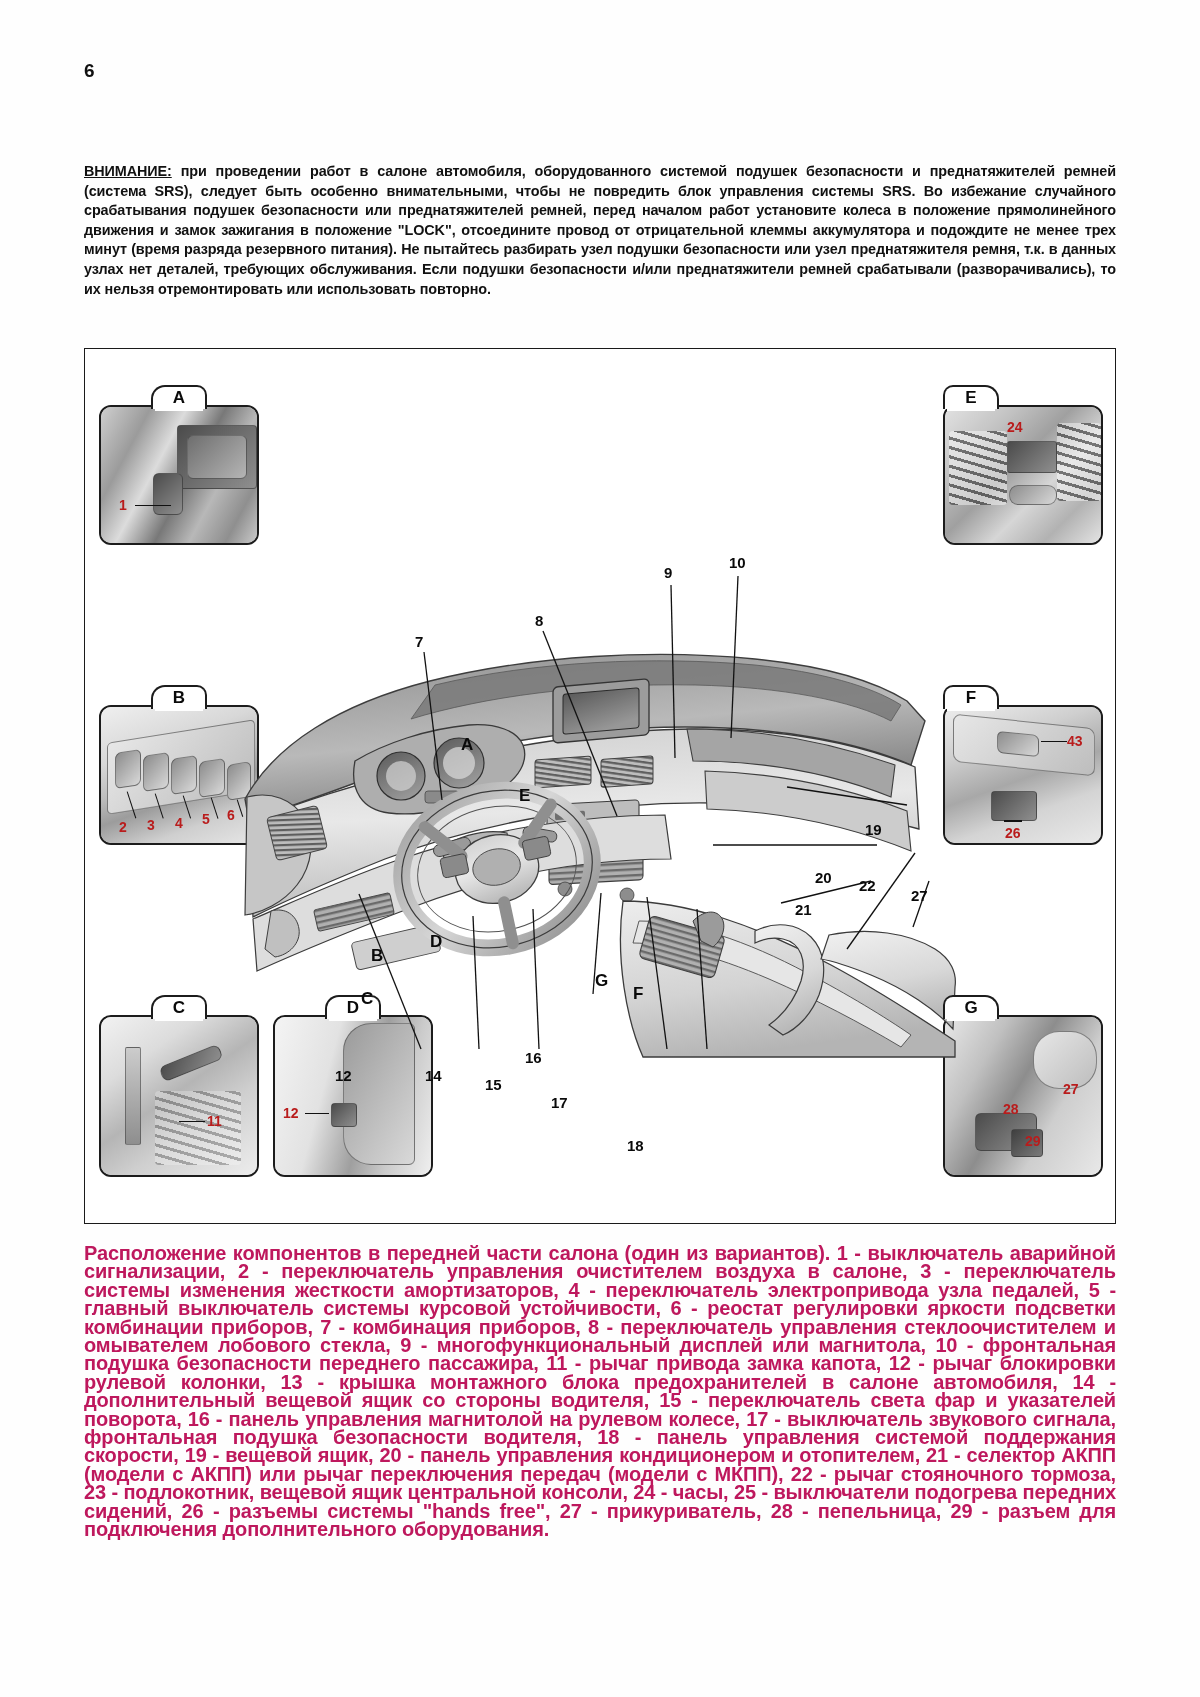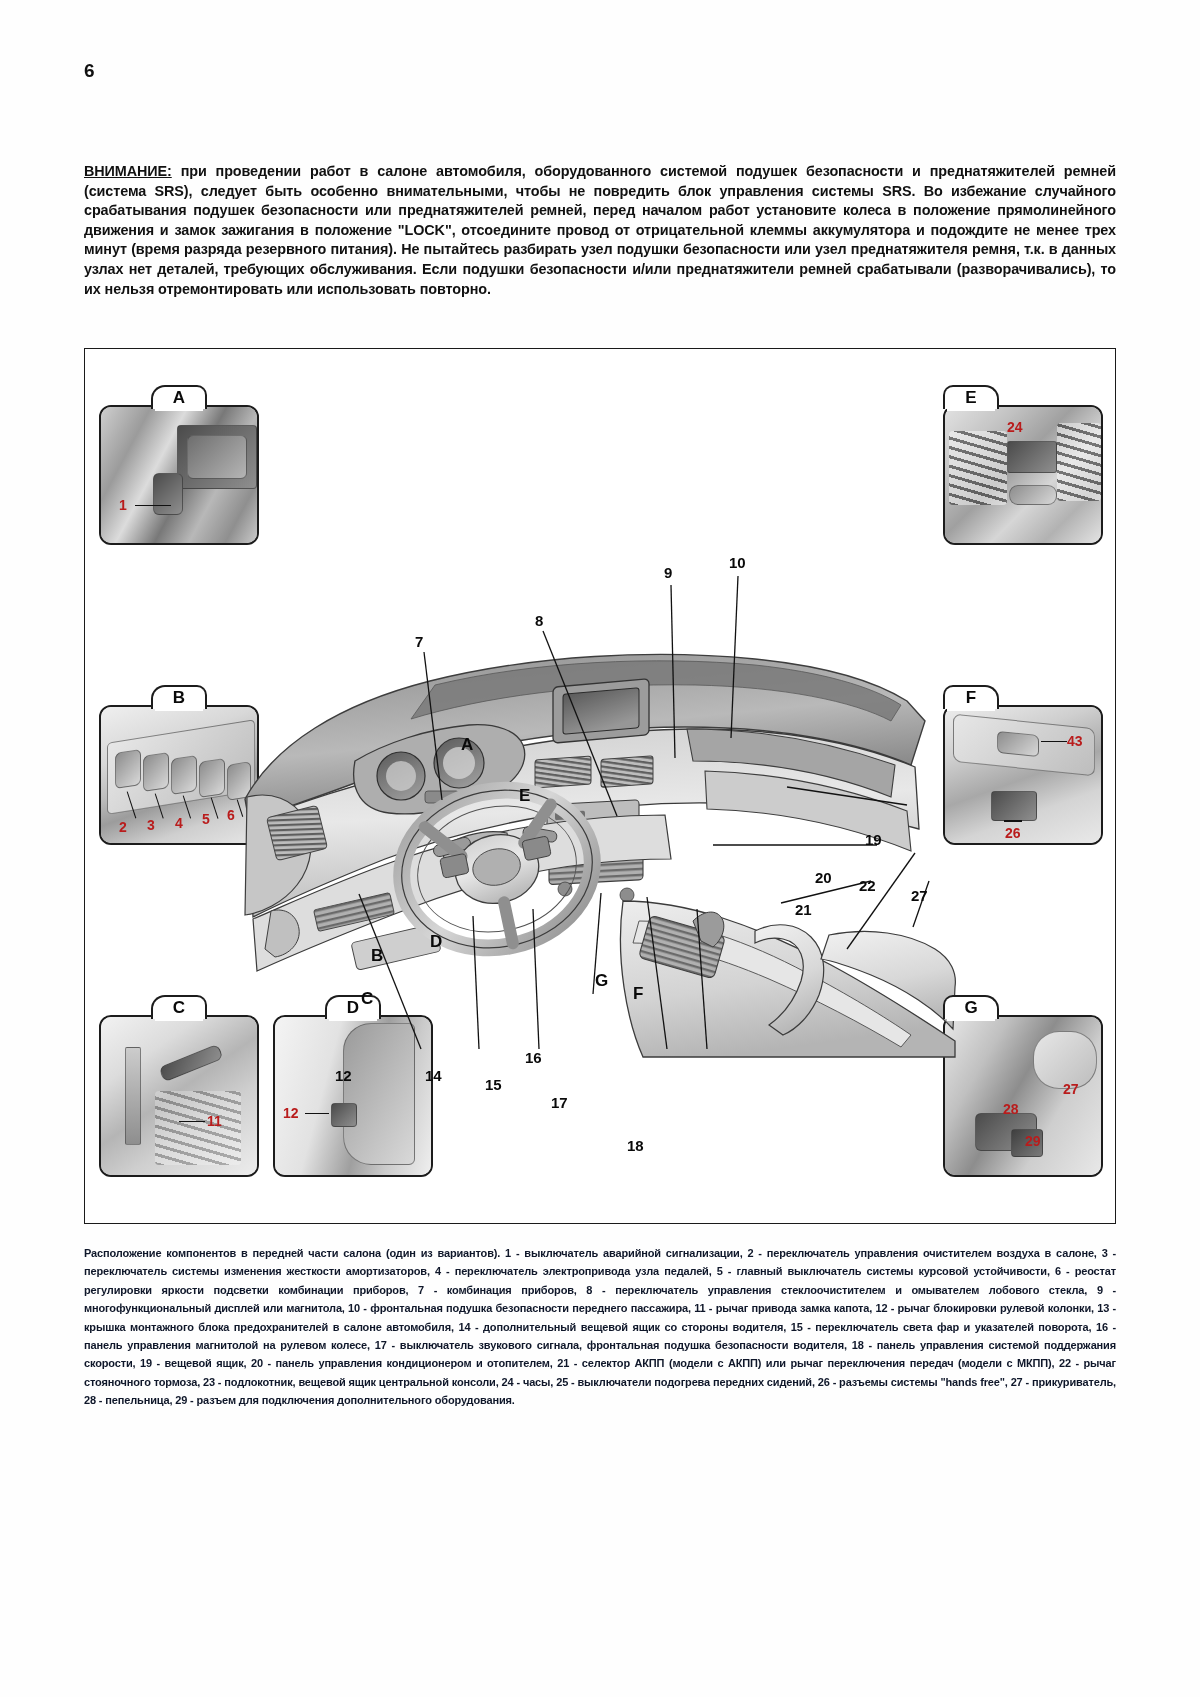--- a/index.html
+++ b/index.html
@@ -215,25 +215,25 @@
   .mlabel.letter {
     font-size: 17px;
   }
 
   
   .caption {
     position: absolute;
     left: 84px;
     top: 1244px;
     width: 1032px;
-    font-size: 11px;
+    font-size: 20px;
     line-height: 18.4px;
     text-align: justify;
     font-weight: bold;
-    color: #0f172a;
+    color: #be185d;
     letter-spacing: -0.15px;
   }
 </style>
 </head>
 <body>
 
 <div class="page">
 
   <div class="page-number">6</div>
 
@@ -489,21 +489,21 @@
       <div class="mlabel" style="left:180px;  top:104px;">7</div>
       <div class="mlabel" style="left:300px;  top:83px;">8</div>
       <div class="mlabel" style="left:429px;  top:35px;">9</div>
       <div class="mlabel" style="left:494px;  top:25px;">10</div>
       <div class="mlabel" style="left:100px;  top:538px;">12</div>
       <div class="mlabel" style="left:190px;  top:538px;">14</div>
       <div class="mlabel" style="left:250px;  top:547px;">15</div>
       <div class="mlabel" style="left:290px;  top:520px;">16</div>
       <div class="mlabel" style="left:316px;  top:565px;">17</div>
       <div class="mlabel" style="left:382px;  top:608px;margin-left:10px;">18</div>
-      <div class="mlabel" style="left:630px;  top:302px;">19</div>
+      <div class="mlabel" style="left:630px;  top:292px;">19</div>
       <div class="mlabel" style="left:548px;  top:340px;margin-left:32px;">20</div>
       <div class="mlabel" style="left:560px;  top:372px;">21</div>
       <div class="mlabel" style="left:624px;  top:348px;">22</div>
       <div class="mlabel" style="left:676px;  top:358px;">27</div>
 
       <div class="mlabel letter" style="left:226px; top:206px;">A</div>
       <div class="mlabel letter" style="left:136px; top:417px;">B</div>
       <div class="mlabel letter" style="left:126px; top:460px;">C</div>
       <div class="mlabel letter" style="left:195px; top:403px;">D</div>
       <div class="mlabel letter" style="left:284px; top:257px;">E</div>

